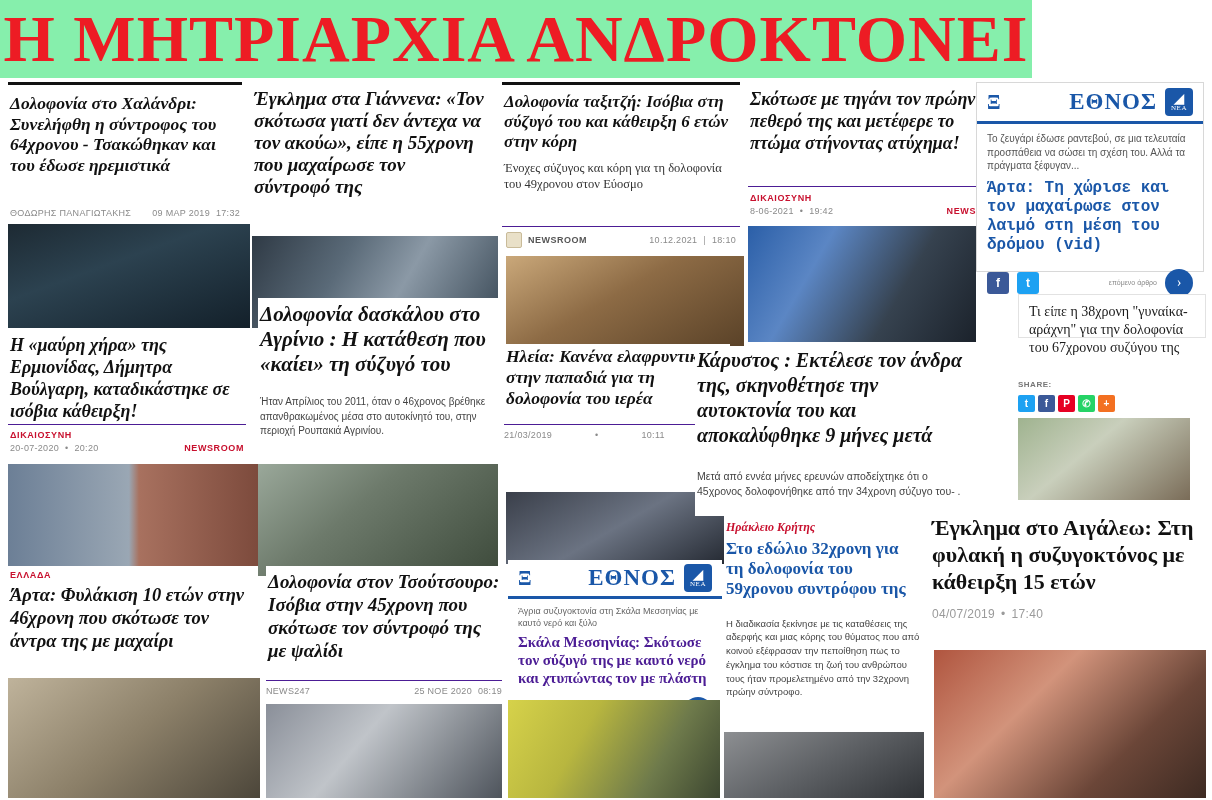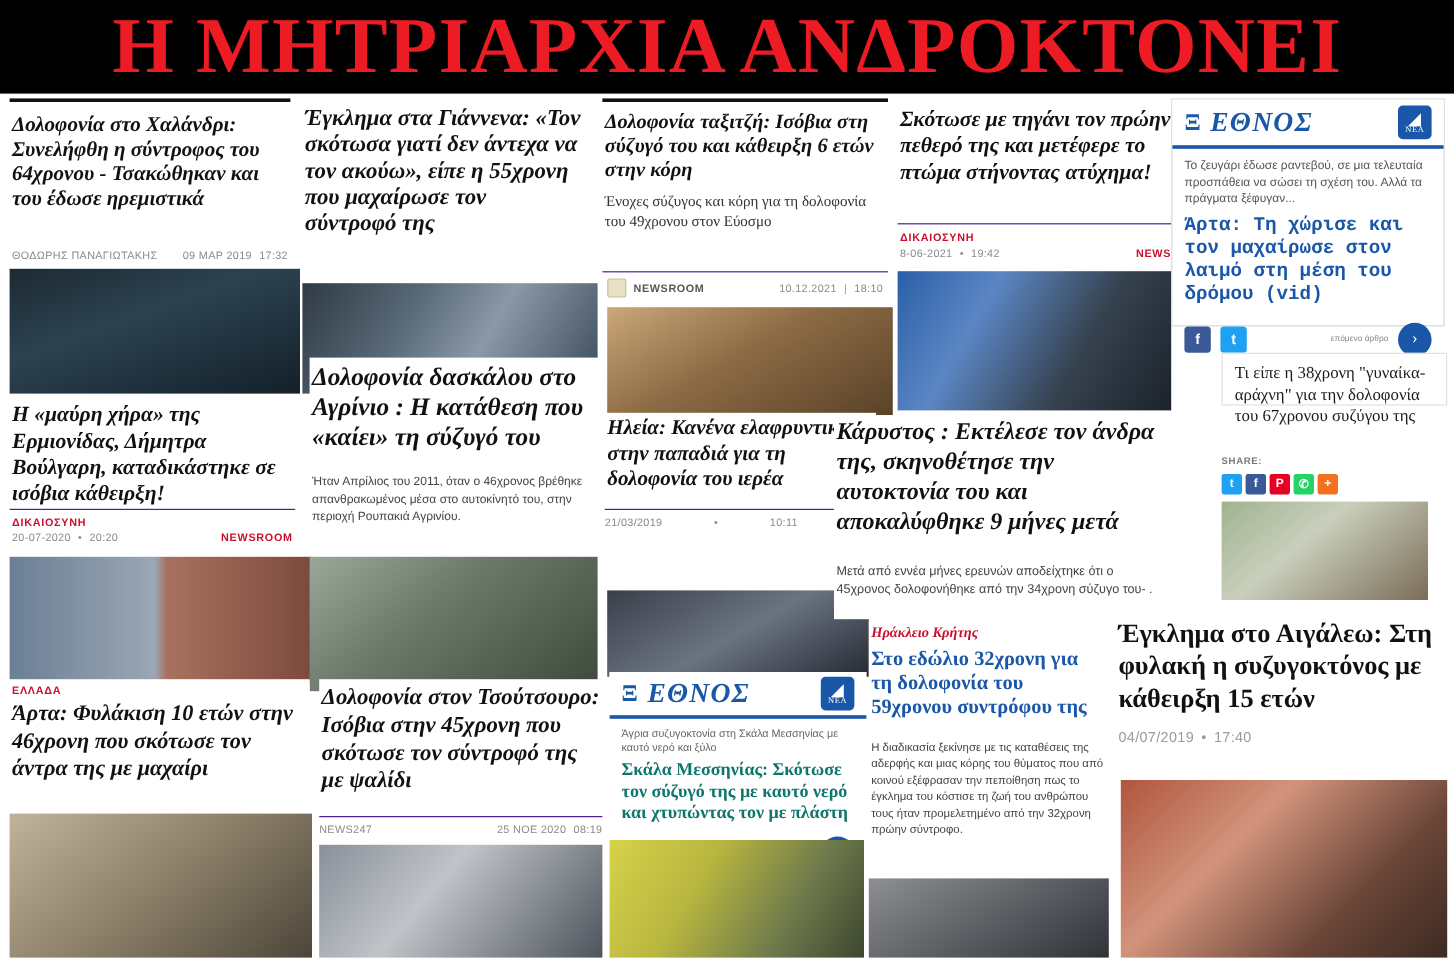--- a/index.html
+++ b/index.html
@@ -7,23 +7,23 @@
     width:1212px;height:800px;
     background:#ffffff;
     font-family:"Liberation Serif", serif;
     overflow:hidden;
     position:relative;
   }
   .page{position:relative;width:1212px;height:800px;overflow:hidden;}
 
   
   .banner{
-    position:absolute;left:0;top:0;width:1212px;height:78px;
+    position:absolute;left:0;top:0;width:1032px;height:78px;
     display:flex;align-items:center;justify-content:center;
-    background:#000000;
+    background:#86efac;
   }
   .banner h1{
     margin:0;
     font-family:"Liberation Serif", serif;
     font-weight:bold;
     font-size:66px;
     line-height:66px;
     letter-spacing:1px;
     color:#ed1c24;
     white-space:nowrap;
@@ -75,22 +75,22 @@
   
   .ethnos{
     position:absolute;box-sizing:border-box;background:#fff;
     border:1px solid #d8d8d8;
   }
   .ethnos-head{
     height:38px;background:#fff;border-bottom:3px solid #1a57a8;
     display:flex;align-items:center;padding:0 10px;gap:8px;
   }
   .ethnos-logo{
-    font-family:"Liberation Serif", serif;font-weight:bold;font-style:italic;
-    color:#1a57a8;font-size:23px;letter-spacing:1px;flex:1;text-align:left;
+    font-family:"Liberation Serif", serif;font-weight:bold;
+    color:#1a57a8;font-size:23px;letter-spacing:1px;flex:1;text-align:right;
   }
   .ethnos-x{
     font-family:"Liberation Serif", serif;font-weight:bold;color:#1a57a8;font-size:20px;
   }
   .ethnos-nea{
     background:#1a57a8;color:#fff;border-radius:4px;
     width:28px;height:28px;display:flex;flex-direction:column;
     align-items:center;justify-content:center;line-height:1;
   }
   .ethnos-nea .mark{font-size:13px;font-weight:bold;}
@@ -130,21 +130,21 @@
   .c-plus{background:#f37021;}
 
   
   .ethnos2-head{
     height:36px;border-bottom:3px solid #1a57a8;display:flex;align-items:center;padding:0 10px;gap:8px;background:#fff;
   }
   .ethnos2-sub{
     font-family:"Liberation Sans",sans-serif;font-size:9px;color:#666;line-height:1.35;padding:6px 10px 4px 10px;
   }
   .ethnos2-title{
-    font-family:"Liberation Serif",serif;font-weight:bold;color:#0f766e;font-size:15px;line-height:1.2;padding:0 10px;margin:0;
+    font-family:"Liberation Serif",serif;font-weight:bold;color:#4c1d95;font-size:15px;line-height:1.2;padding:0 10px;margin:0;
   }
   .ethnos2-foot{display:flex;align-items:center;gap:8px;padding:10px;}
 
   .red-cat{
     font-family:"Liberation Serif",serif;font-style:italic;font-weight:bold;
     color:#c8102e;font-size:12px;
   }
   .blue-hl{
     font-family:"Liberation Serif",serif;font-weight:bold;color:#1a57a8;
   }

